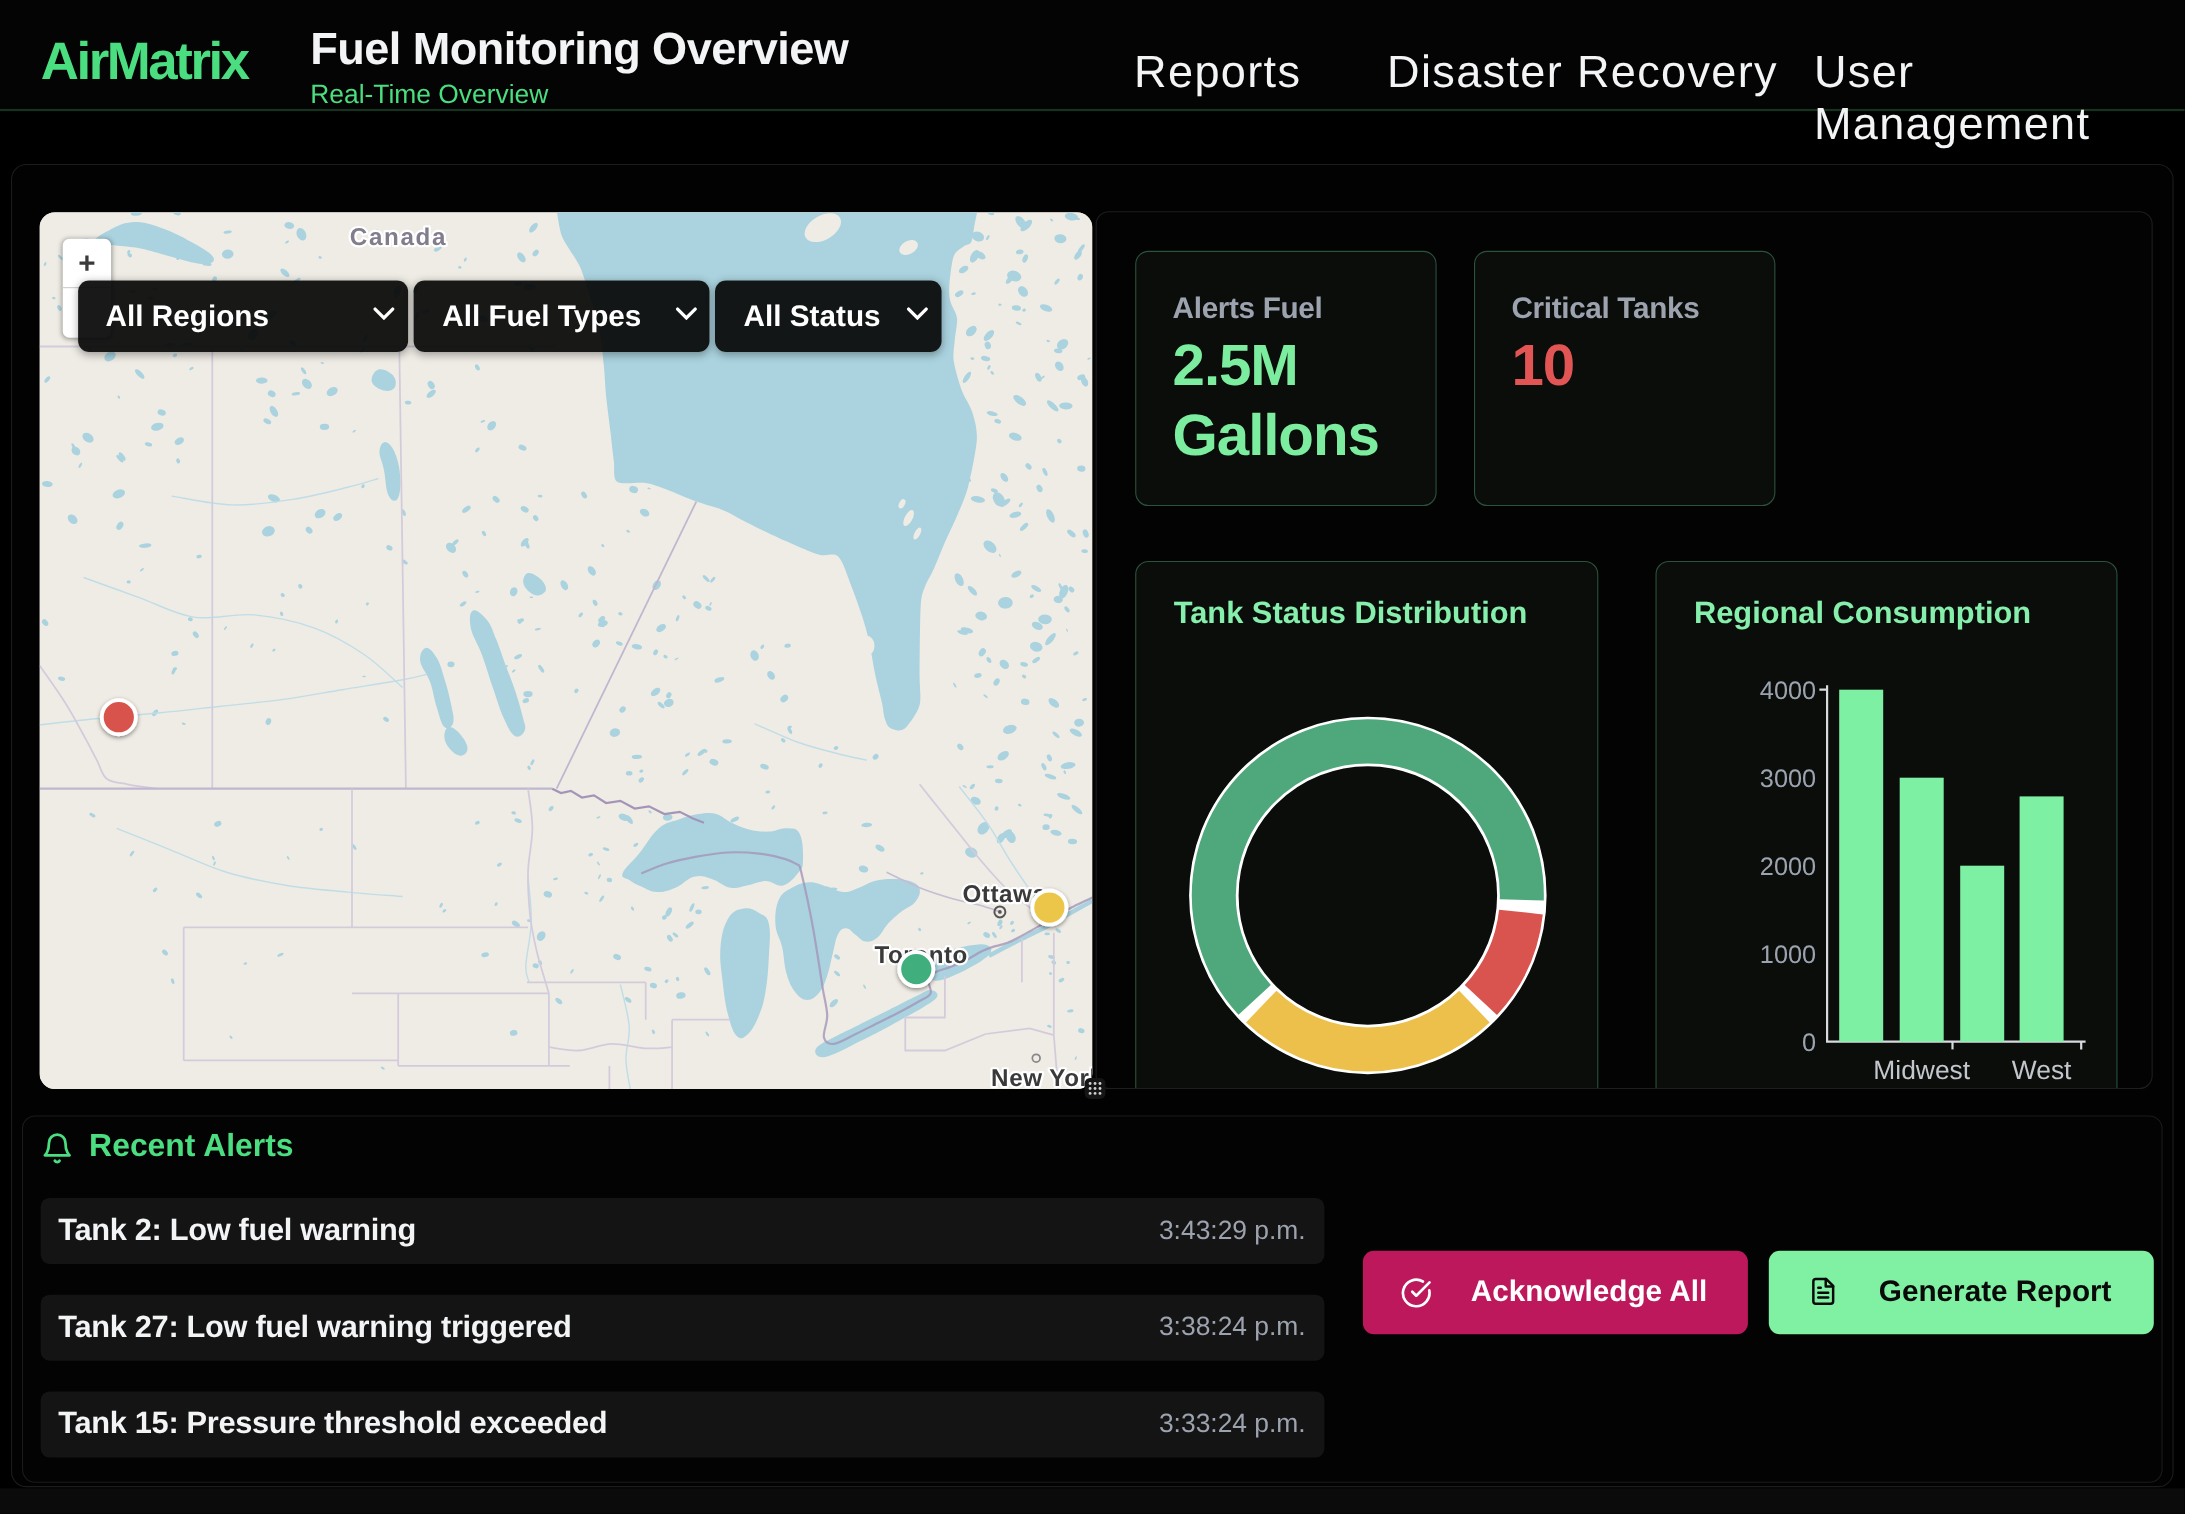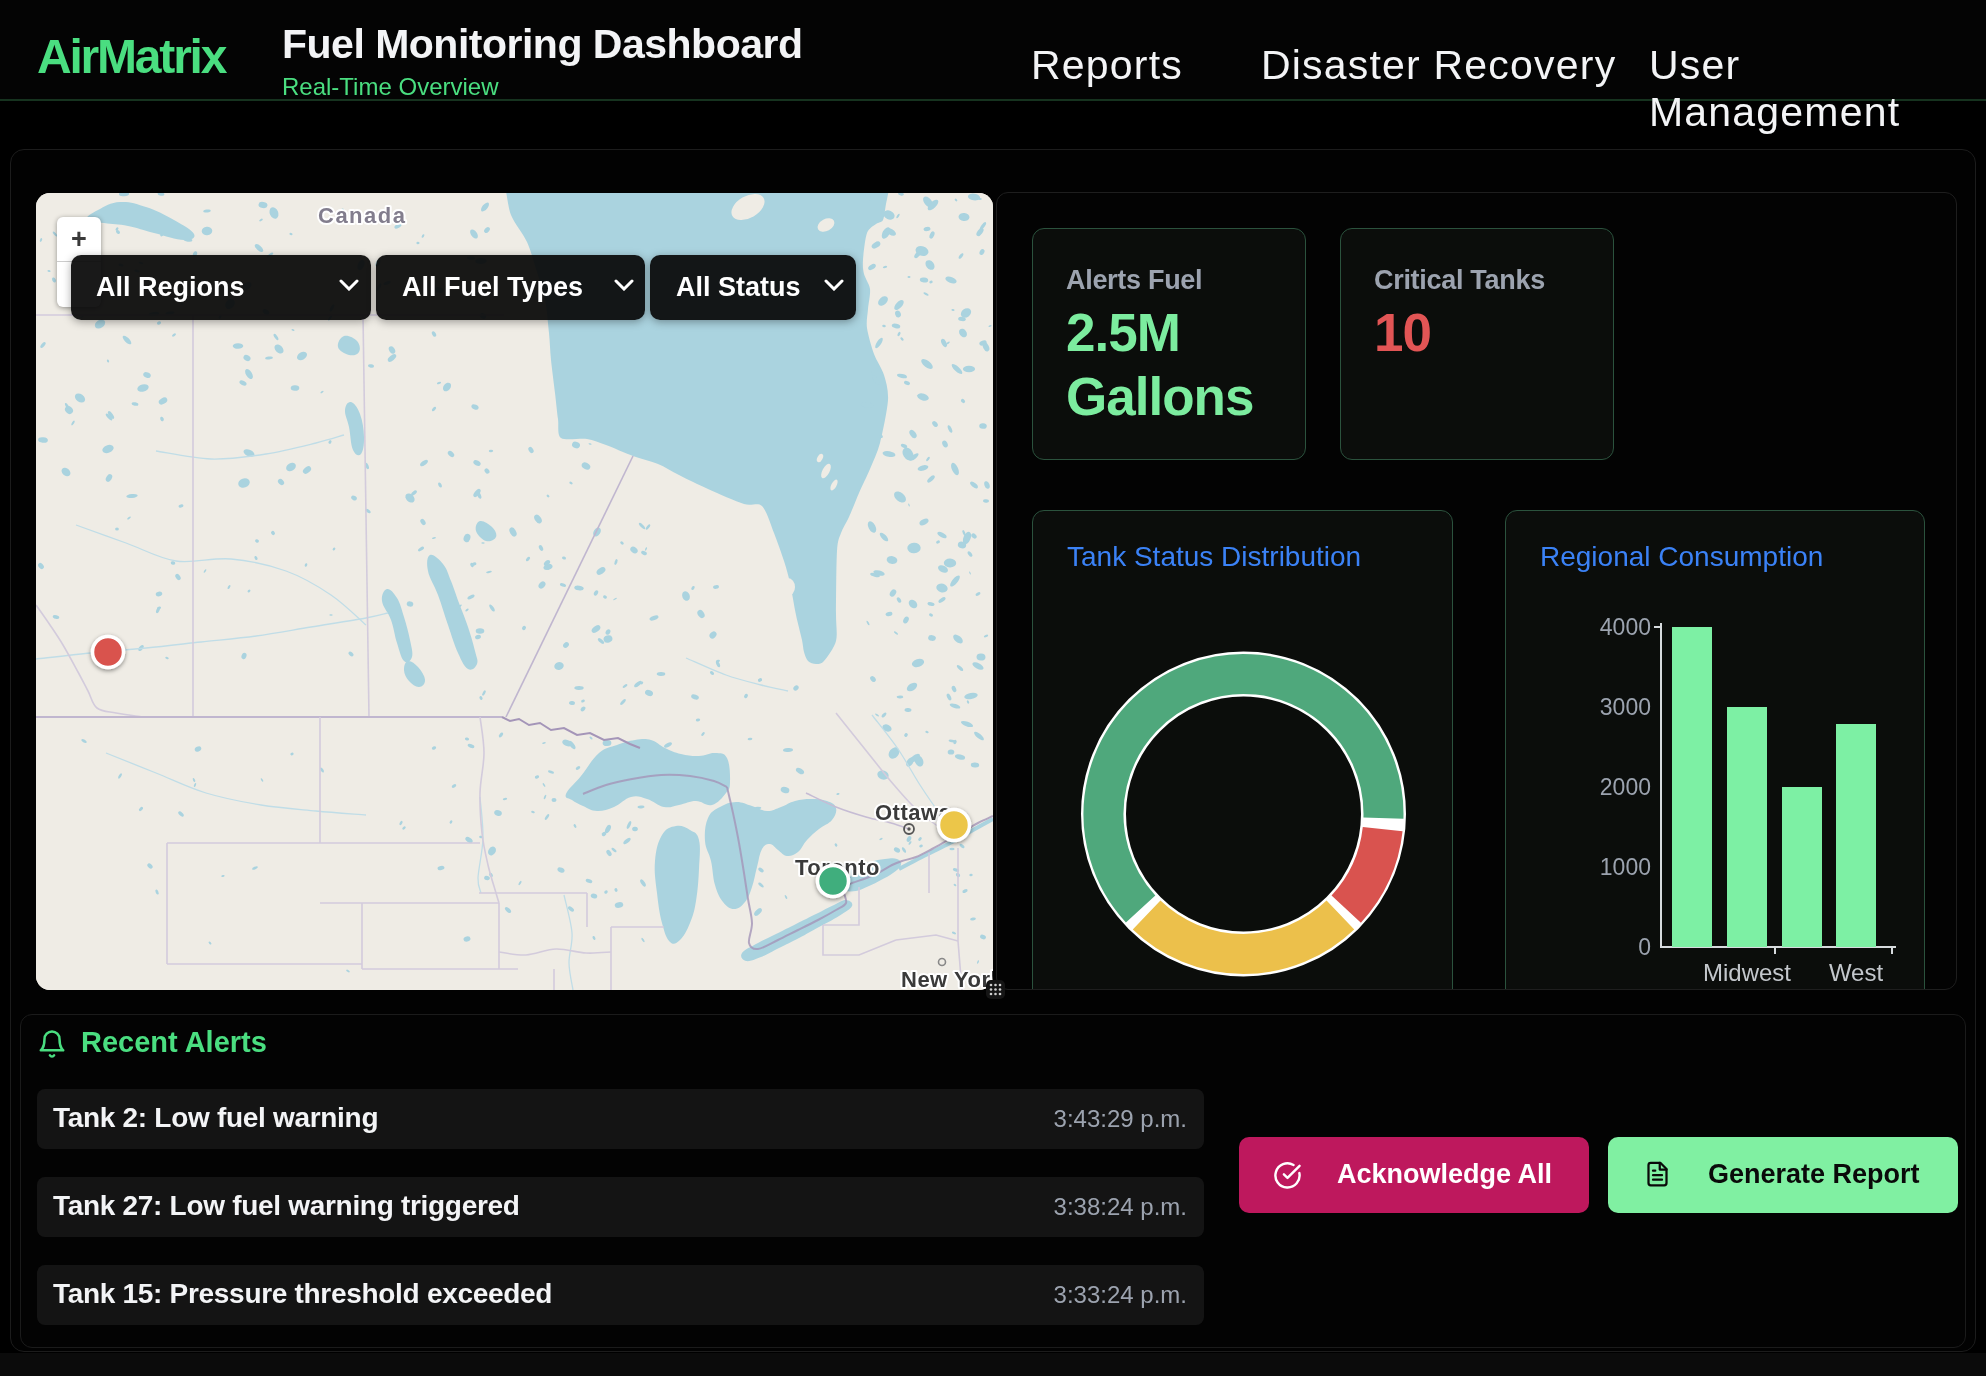--- a/index.html
+++ b/index.html
@@ -18,36 +18,36 @@
   #zoomctl { position:absolute; left:21px; top:24px; width:44px; height:90px; background:#fff; border-radius:6px; box-shadow:0 1px 5px rgba(0,0,0,0.4); }
   #zoomctl .plus { position:absolute; left:0; top:0; width:44px; height:45px; color:#3a3a3a; font-size:27px; font-weight:bold; text-align:center; line-height:44px; border-bottom:1px solid #ccc; }
   .pill { position:absolute; top:62px; height:65px; background:rgba(8,8,8,0.93); border-radius:10px; color:#fff; font-size:27px; font-weight:bold; line-height:65px; box-shadow:0 2px 8px rgba(0,0,0,0.35); }
   .pill svg { position:absolute; top:24px; }
   
   #rpanel { position:absolute; left:996px; top:192px; width:961px; height:798px; border:1px solid #1e1e1e; border-radius:12px; background:#030303; overflow:hidden; }
   .scard { position:absolute; top:35px; width:274px; height:232px; background:#0b0d0b; border:1px solid #2b523d; border-radius:12px; }
   .scard .lbl { position:absolute; left:33px; top:36px; font-size:27px; font-weight:bold; color:#9ca3af; letter-spacing:-0.3px; }
   .scard .val { position:absolute; left:33px; top:72px; font-size:53px; font-weight:bold; line-height:64px; letter-spacing:-1px; }
   .ccard { position:absolute; top:317px; height:560px; background:#0b0d0b; border:1px solid #2b523d; border-radius:12px; }
-  .ccard .title { position:absolute; left:34px; top:30px; font-size:28px; font-weight:normal; color:#3b82f6; }
+  .ccard .title { position:absolute; left:34px; top:30px; font-size:28px; font-weight:bold; color:#86efac; }
   
   #alerts { position:absolute; left:20px; top:1014px; width:1946px; height:334px; border:1px solid #1b1b1b; border-radius:12px; background:#030303; }
   #alerts h2 { position:absolute; left:60px; top:11px; font-size:29px; font-weight:bold; color:#4ade80; }
   .arow { position:absolute; left:16px; width:1167px; height:60px; background:#141414; border-radius:8px; }
   .arow .t { position:absolute; left:16px; top:13px; font-size:28px; font-weight:bold; color:#f3f4f6; letter-spacing:-0.3px; }
   .arow .tm { position:absolute; right:17px; top:16px; font-size:24px; color:#9ca3af; }
   .btn { position:absolute; top:122px; height:76px; border-radius:10px; font-size:27px; font-weight:bold; }
   #ackbtn { left:1218px; width:350px; background:#be185d; color:#fff; }
   #genbtn { left:1587px; width:350px; background:#80f0a2; color:#0a0a0a; }
 </style>
 </head>
 <body>
 <div id="header">
   <div id="logo">AirMatrix</div>
-  <div id="htitle">Fuel Monitoring Dashboard</div>
+  <div id="htitle">Fuel Monitoring Overview</div>
   <div id="hsub">Real-Time Overview</div>
   <div class="nav" style="left:1031px;">Reports</div>
   <div class="nav" style="left:1261px;">Disaster Recovery</div>
   <div class="nav" style="left:1649px;">User Management</div>
 </div>
 <div id="outer"></div>
 <div id="botstrip"></div>
 
 <div id="map">
 <svg width="957" height="797" viewBox="0 0 957 797" style="position:absolute;left:0;top:0;">

